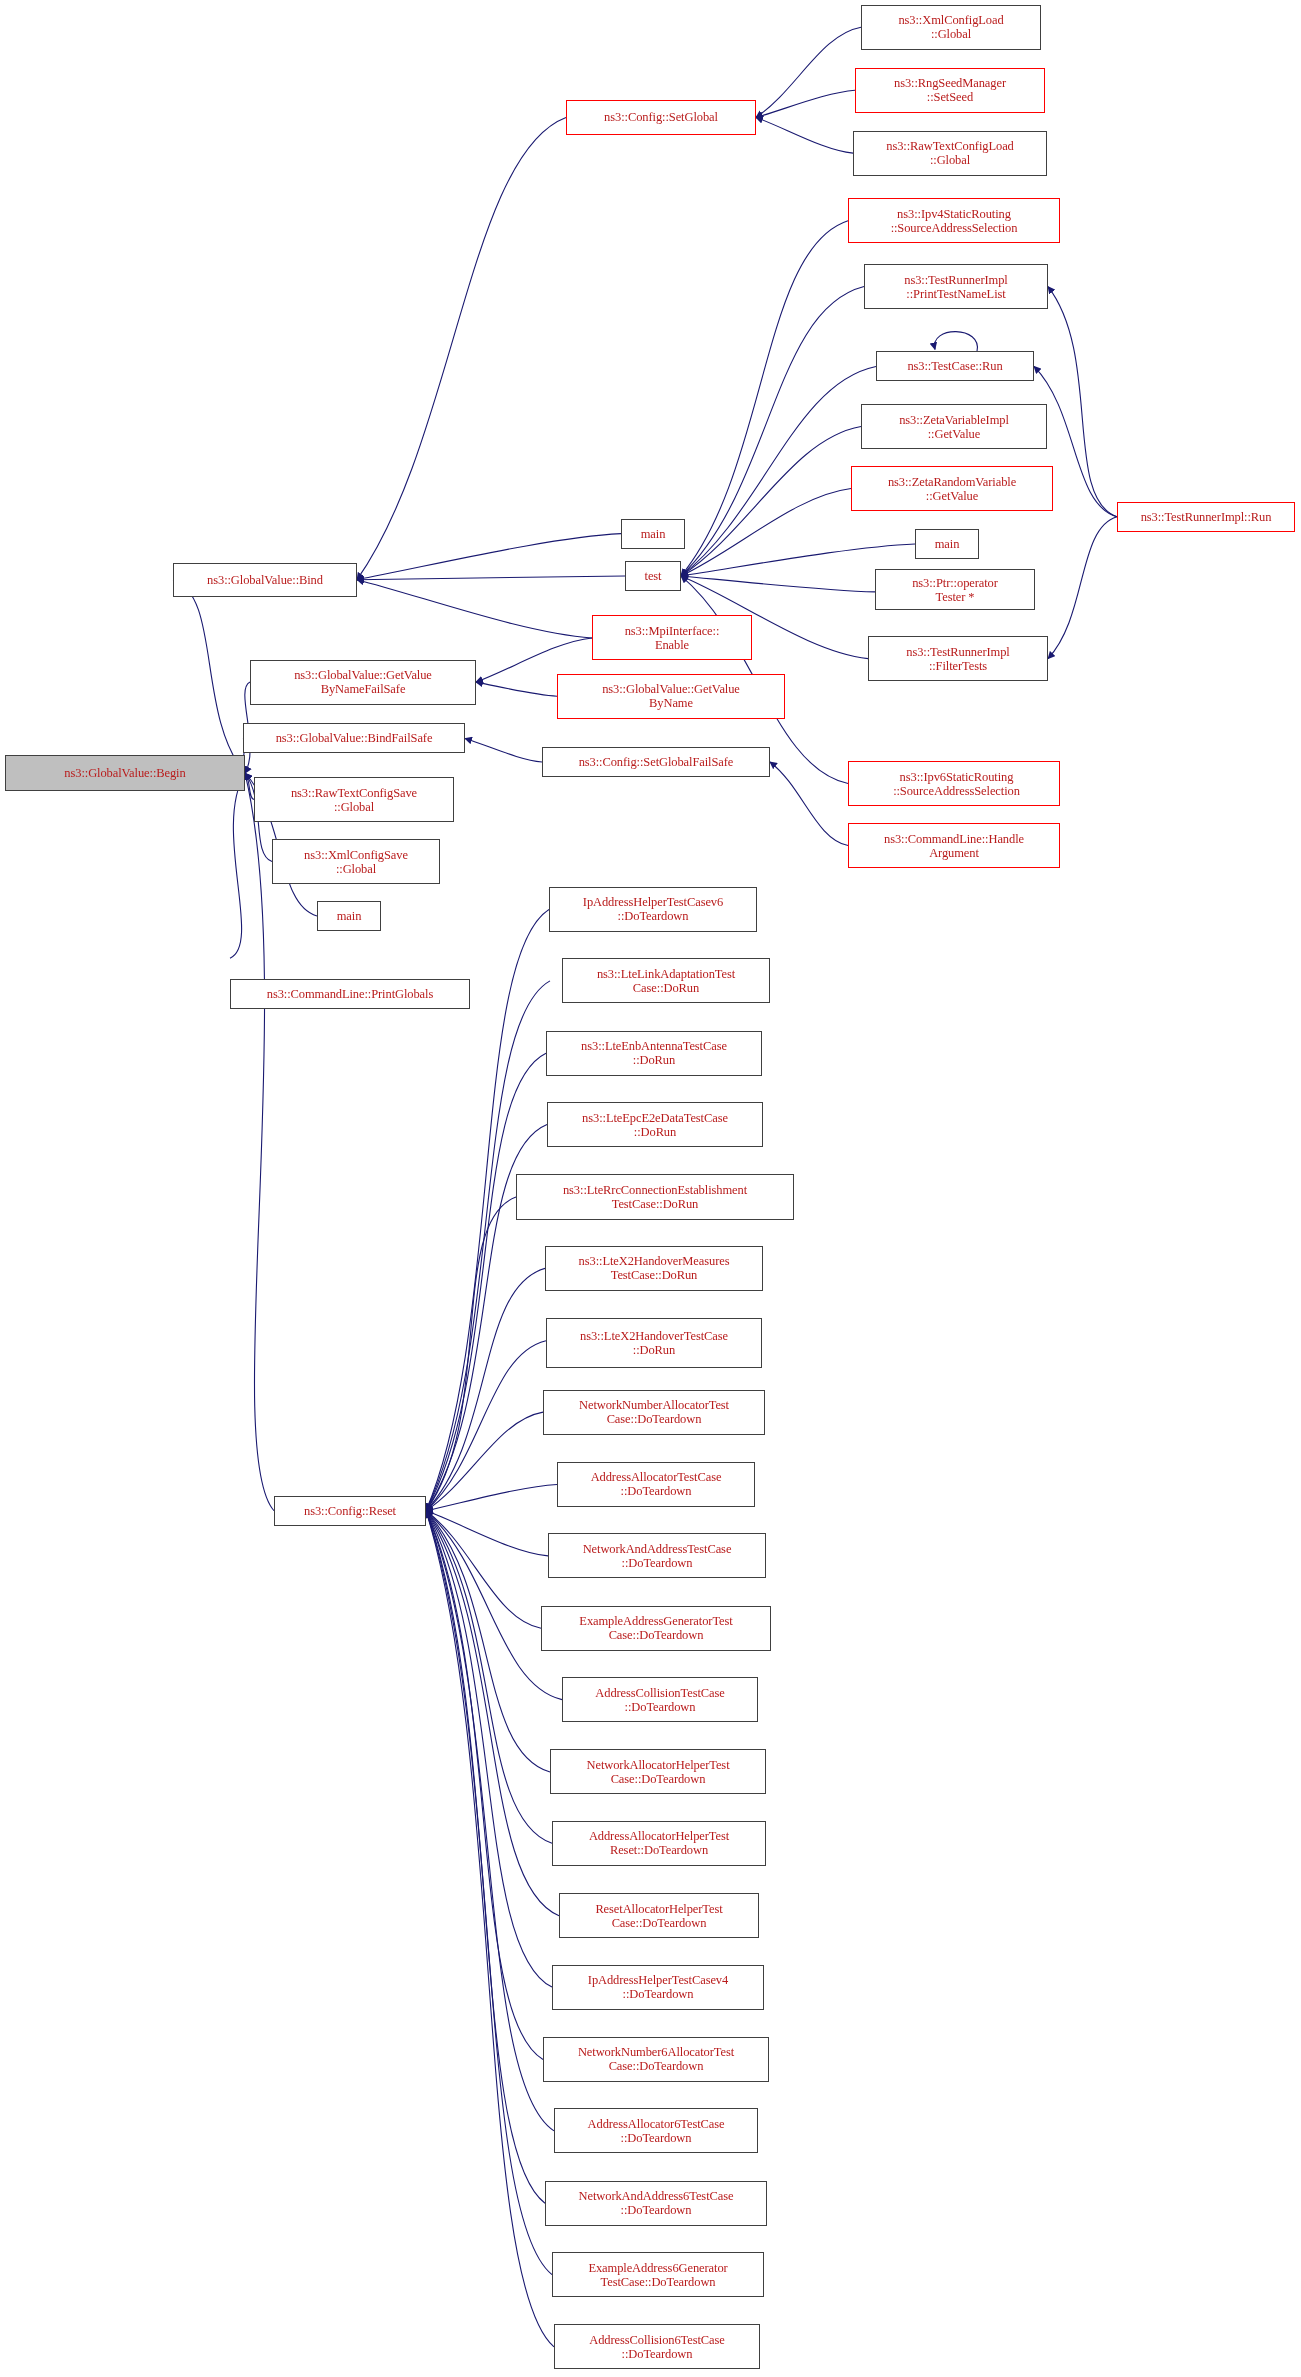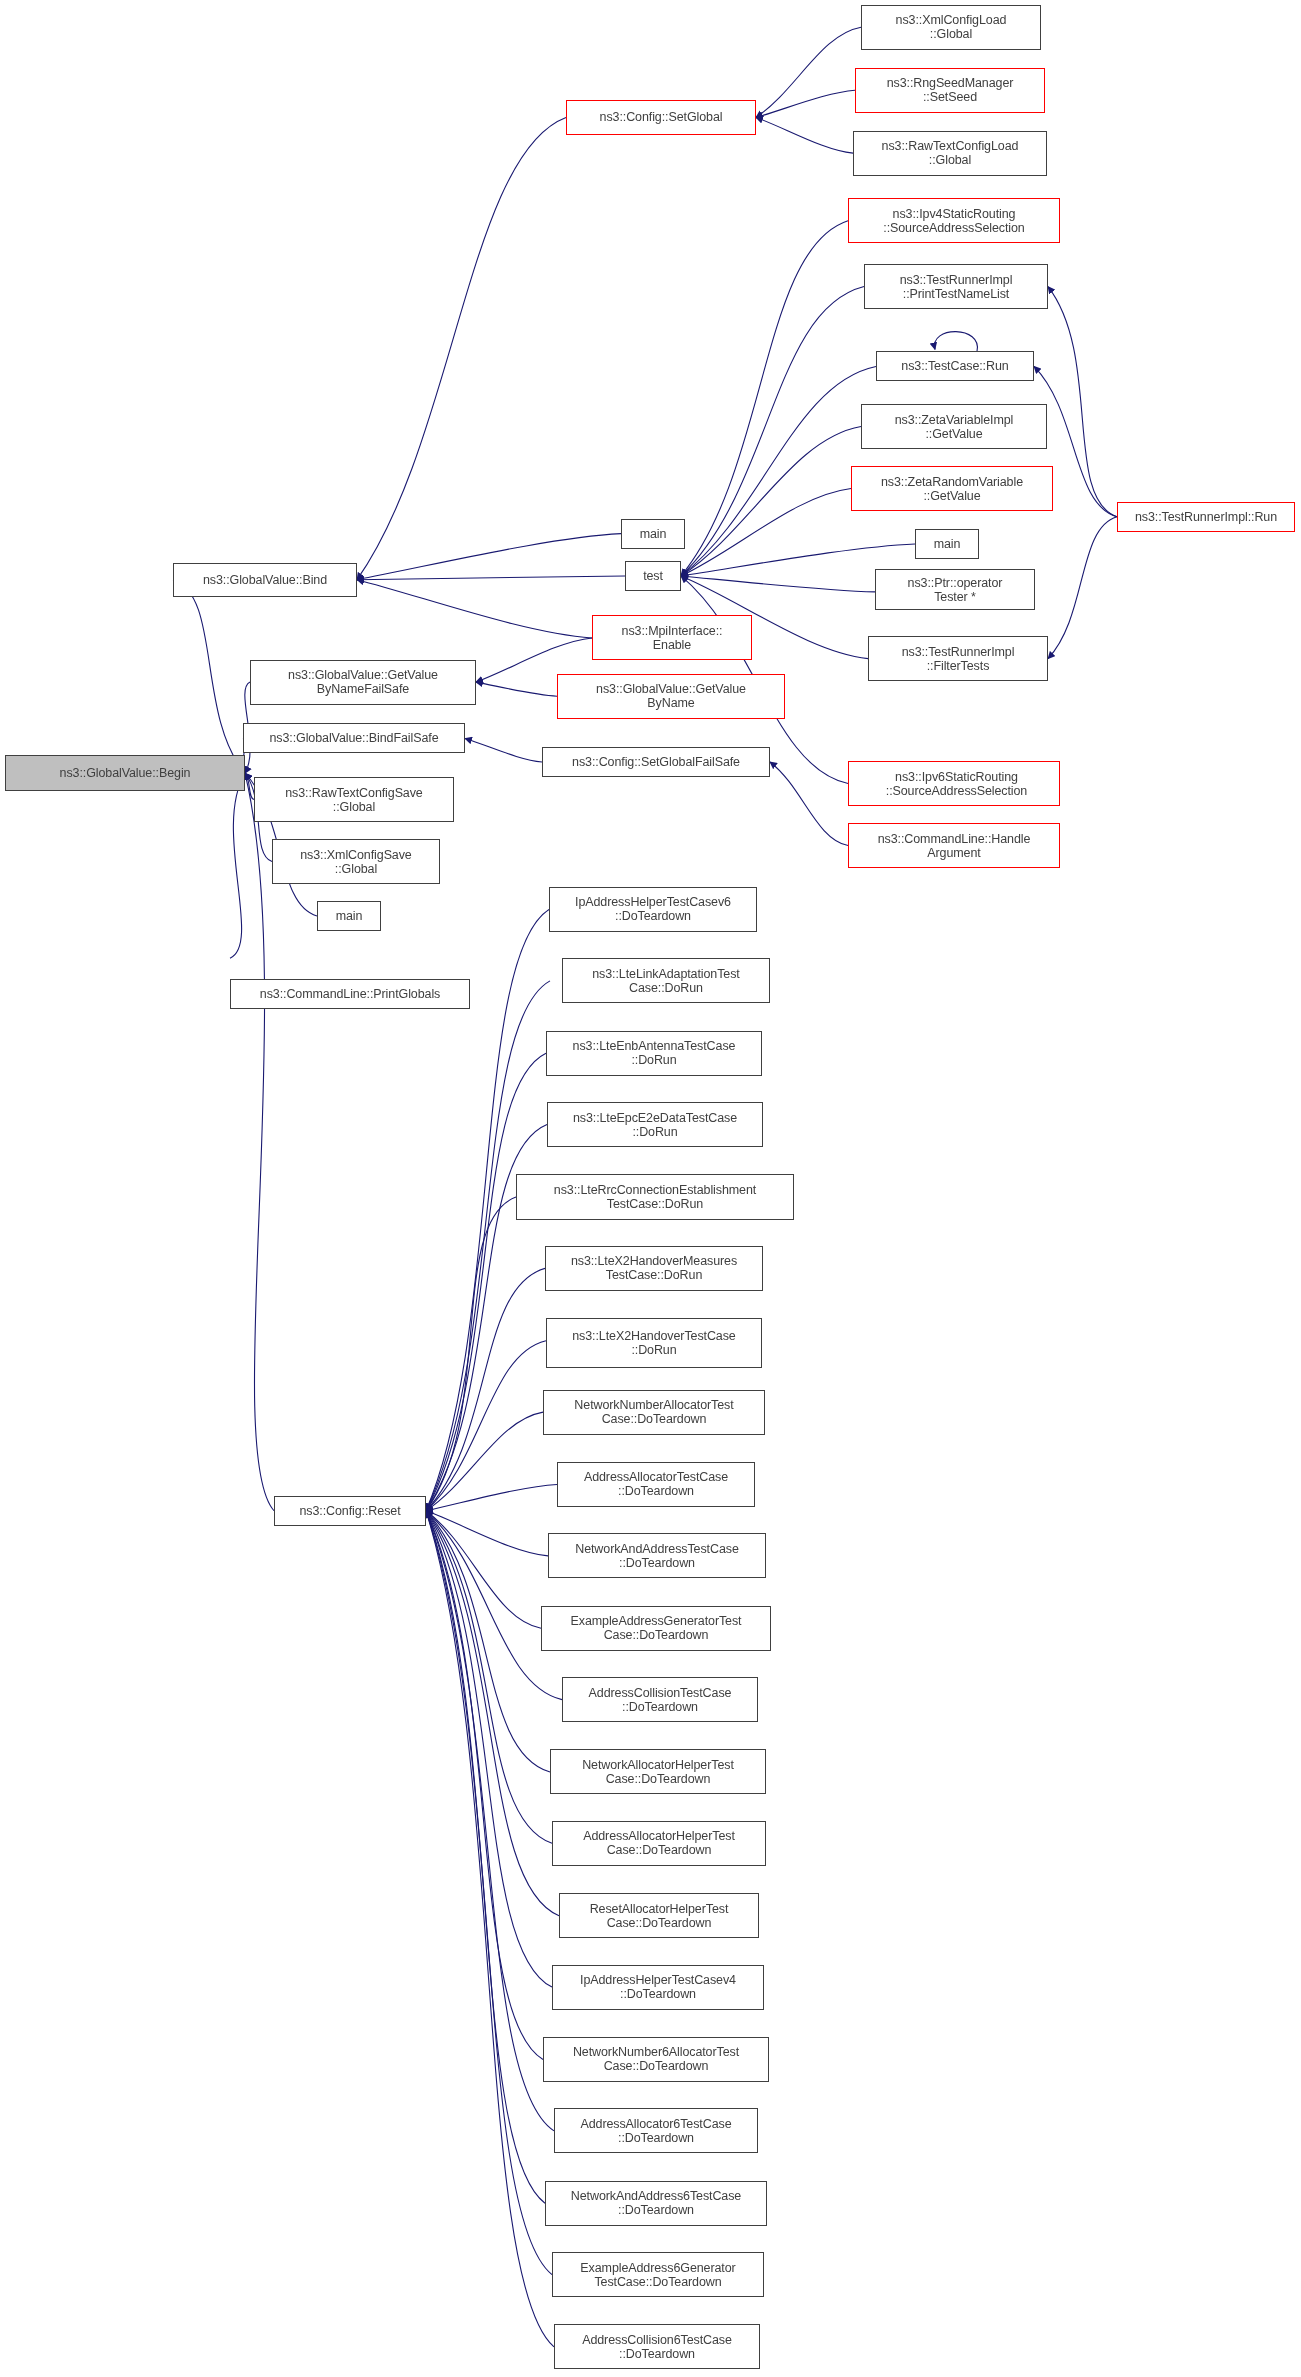--- a/index.html
+++ b/index.html
@@ -25,27 +25,28 @@
   }
   .node {
     position: absolute;
     box-sizing: border-box;
     display: flex;
     align-items: center;
     justify-content: center;
     text-align: center;
     background: #ffffff;
     border: 1px solid #404040;
-    color: #404040;
+    color: #b91c1c;
     font-size: 12.5px;
     line-height: 14px;
     letter-spacing: -0.1px;
     white-space: pre-line;
     z-index: 5;
     padding: 0 2px;
+    font-family: Liberation Serif, serif;
   }
   .node.red {
     border: 1px solid #ff0000;
   }
   .node.highlight {
     background: #bfbfbf;
     border: 1px solid #404040;
   }
 </style>
 </head>
@@ -180,21 +181,21 @@
 ::DoTeardown</div>
       <div class="node" style="left: 548px; top: 1533.31px; width: 218px; height: 45.0972px;">NetworkAndAddressTestCase
 ::DoTeardown</div>
       <div class="node" style="left: 541px; top: 1605.65px; width: 230px; height: 45.0972px;">ExampleAddressGeneratorTest
 Case::DoTeardown</div>
       <div class="node" style="left: 562px; top: 1677.05px; width: 196px; height: 45.0972px;">AddressCollisionTestCase
 ::DoTeardown</div>
       <div class="node" style="left: 550px; top: 1749.4px; width: 216px; height: 45px;">NetworkAllocatorHelperTest
 Case::DoTeardown</div>
       <div class="node" style="left: 552px; top: 1820.8px; width: 214px; height: 45.0972px;">AddressAllocatorHelperTest
-Case::DoTeardown</div>
+Reset::DoTeardown</div>
       <div class="node" style="left: 559px; top: 1893.14px; width: 200px; height: 45.0972px;">ResetAllocatorHelperTest
 Case::DoTeardown</div>
       <div class="node" style="left: 552px; top: 1964.55px; width: 212px; height: 45.0972px;">IpAddressHelperTestCasev4
 ::DoTeardown</div>
       <div class="node" style="left: 543px; top: 2036.89px; width: 226px; height: 45.0972px;">NetworkNumber6AllocatorTest
 Case::DoTeardown</div>
       <div class="node" style="left: 554px; top: 2108.3px; width: 204px; height: 45.0972px;">AddressAllocator6TestCase
 ::DoTeardown</div>
       <div class="node" style="left: 545px; top: 2180.64px; width: 222px; height: 45.0972px;">NetworkAndAddress6TestCase
 ::DoTeardown</div>

